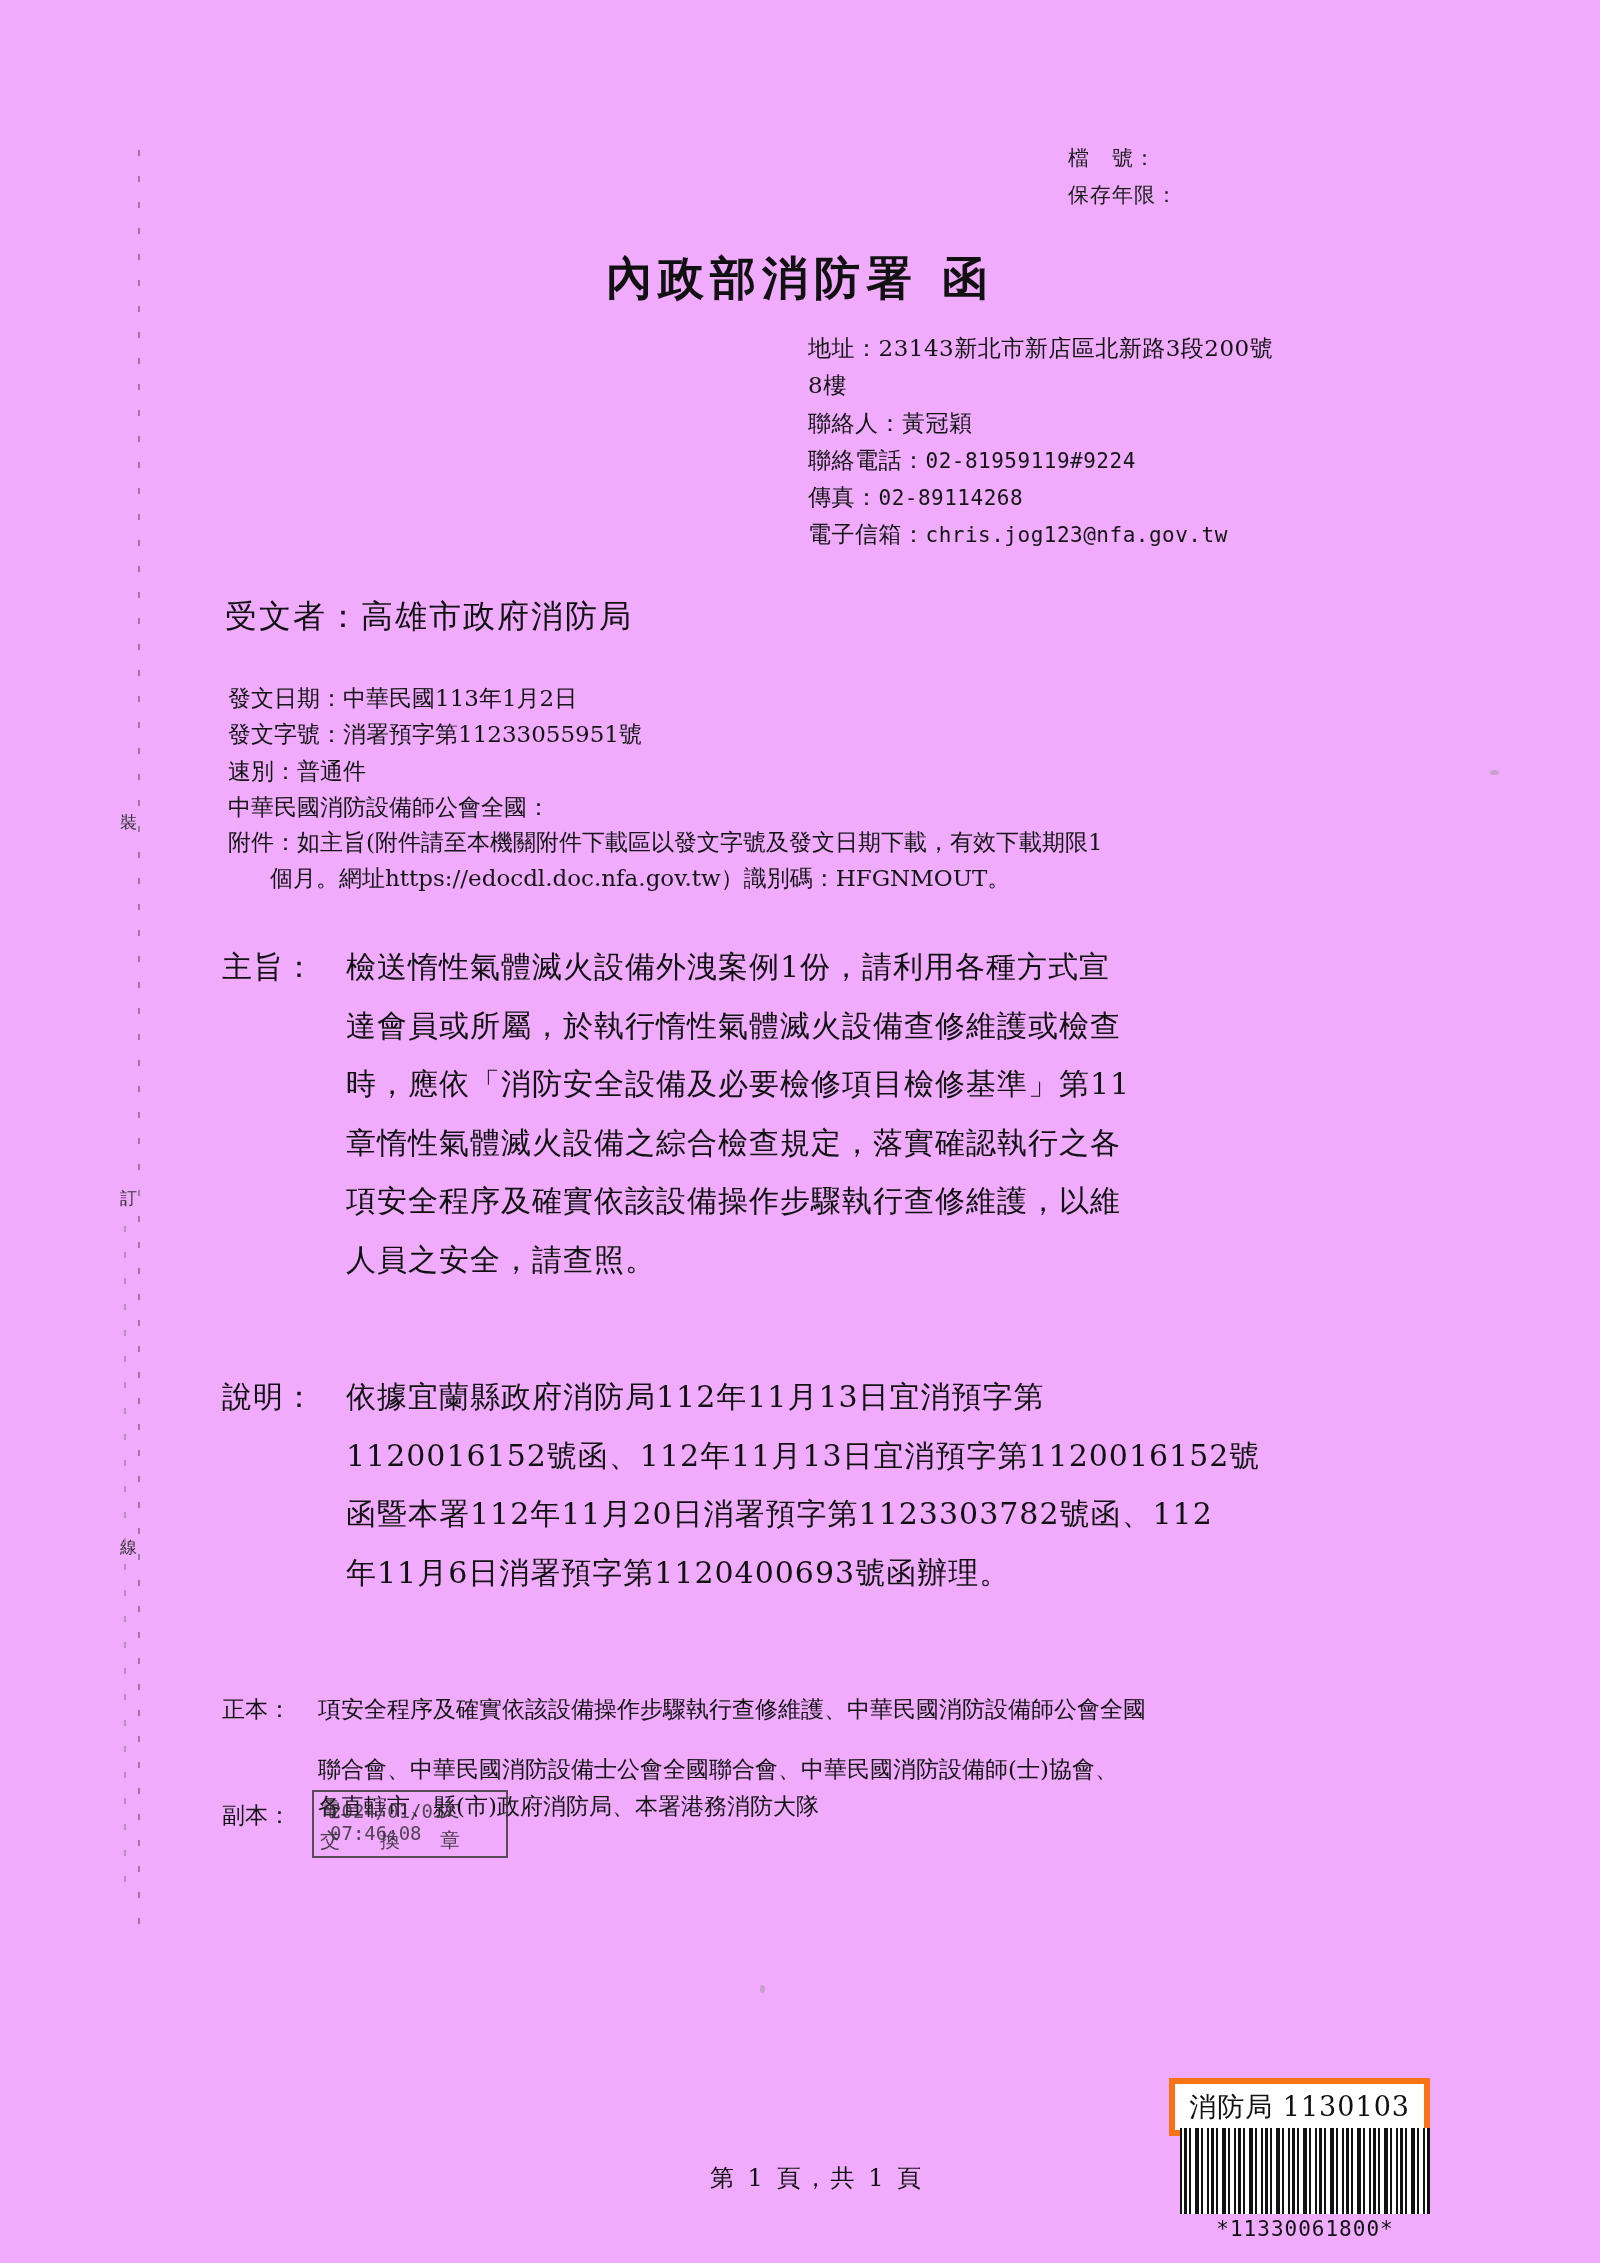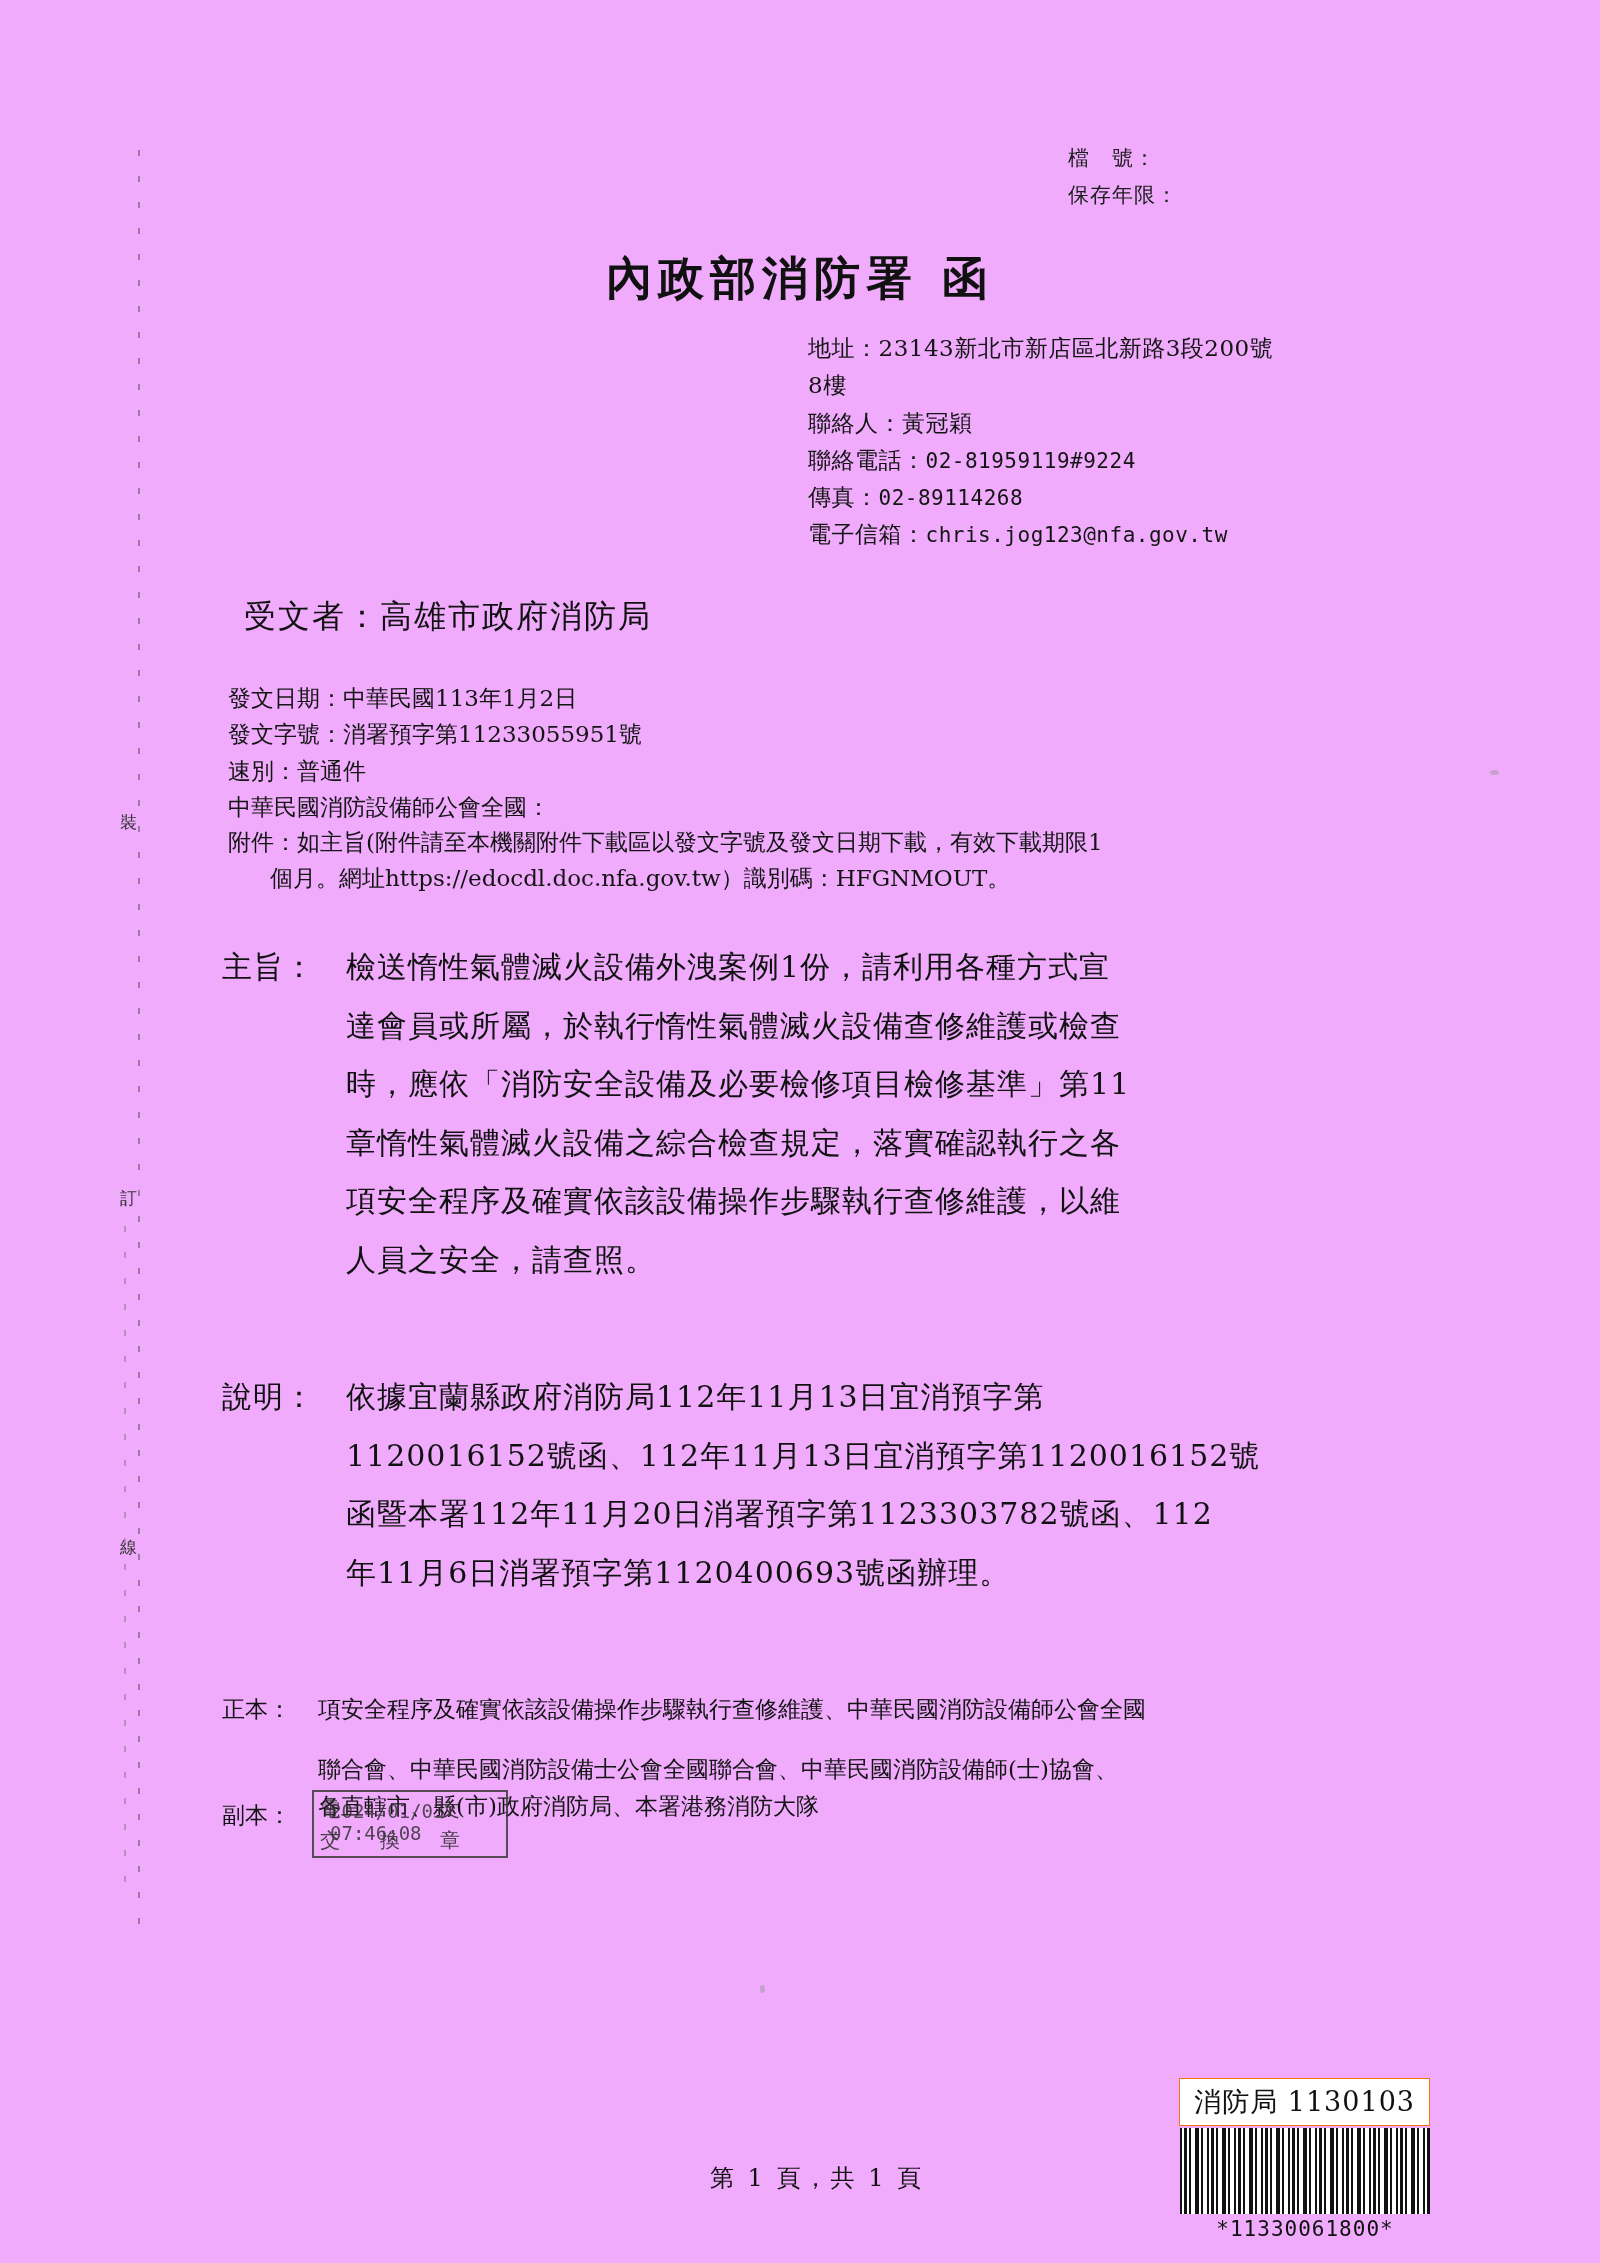--- a/index.html
+++ b/index.html
@@ -62,21 +62,21 @@
     color:#141414;
     letter-spacing:.5px;
     width:600px;
   }
   .contact .ln{white-space:nowrap;}
   .contact .ln.wrap{white-space:normal;}
   .mono{font-family:"DejaVu Sans Mono","Liberation Mono",monospace;font-size:21px;}
 
   
   .recipient{
-    position:absolute;left:244px;top:595px;
+    position:absolute;left:225px;top:595px;
     font-size:32px;letter-spacing:2px;color:#111;
   }
 
   
   .meta{
     position:absolute;left:228px;top:680px;
     font-size:23px;line-height:1.58;color:#141414;
     width:1180px;
   }
   .meta .ln{white-space:nowrap;}
@@ -129,21 +129,21 @@
   .stamp-date .r2{display:block;}
 
   
   .pagefoot{
     position:absolute;left:0;right:0;top:2162px;
     text-align:center;font-size:24px;letter-spacing:3px;color:#111;padding-left:34px;
   }
   .barcode-label{
     position:absolute;right:170px;top:2078px;
     font-size:27px;letter-spacing:1px;color:#111;
-    border:1px solid #f97316;
+    border:6px solid #f97316;
     padding:5px 14px;
     background:#fff;
   }
   .barcode-wrap{
     position:absolute;right:170px;top:2128px;
     width:250px;
   }
   .barcode{
     height:86px;width:250px;
     background-image:repeating-linear-gradient(to right,

